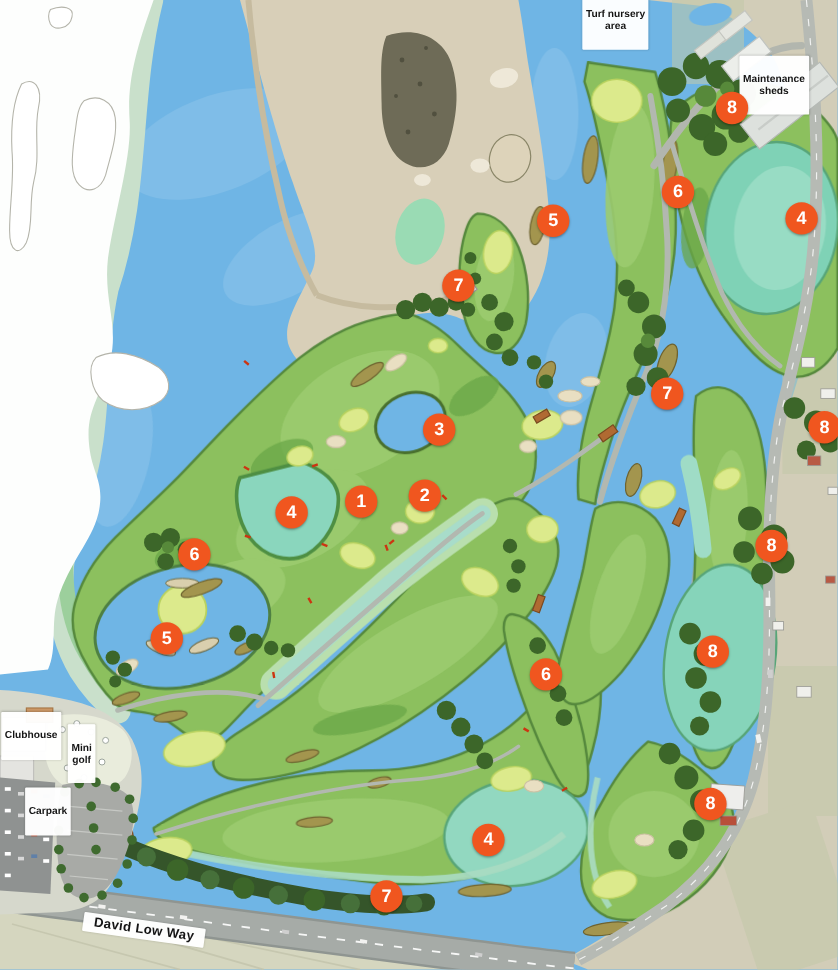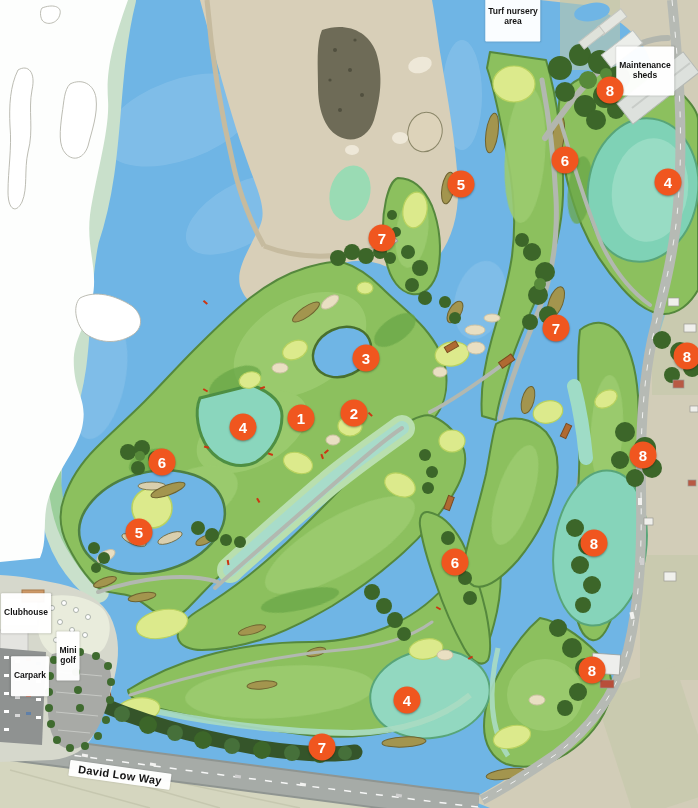--- a/index.html
+++ b/index.html
@@ -493,18 +493,18 @@
       <div class="marker" style="left: 594px; top: 543px; background: rgb(240, 86, 31); color: rgb(255, 255, 255);">8</div>
       <div class="marker" style="left: 592px; top: 670px; background: rgb(240, 86, 31); color: rgb(255, 255, 255);">8</div>
       <div class="marker" style="left: 455px; top: 562px; background: rgb(240, 86, 31); color: rgb(255, 255, 255);">6</div>
       <div class="marker" style="left: 407px; top: 700px; background: rgb(240, 86, 31); color: rgb(255, 255, 255);">4</div>
       <div class="marker" style="left: 322px; top: 747px; background: rgb(240, 86, 31); color: rgb(255, 255, 255);">7</div>
       <div class="map-label" style="left: 513px; top: 17px; transform: translate(-50%, -50%) rotate(0deg);">Turf nursery
 area</div>
       <div class="map-label" style="left: 645px; top: 71px; transform: translate(-50%, -50%) rotate(0deg); text-align: center;">Maintenance
 sheds</div>
       <div class="map-label" style="left: 26px; top: 613px; transform: translate(-50%, -50%) rotate(0deg); text-align: right;">Clubhouse</div>
-      <div class="map-label" style="left: 68px; top: 628px; transform: translate(-50%, -50%) rotate(0deg); margin-top: 28px;">Mini
+      <div class="map-label" style="left: 68px; top: 628px; transform: translate(-50%, -50%) rotate(0deg);">Mini
 golf</div>
-      <div class="map-label" style="left: 30px; top: 676px; transform: translate(-50%, -50%) rotate(0deg); text-align: right;">Carpark</div>
+      <div class="map-label" style="left: 40px; top: 676px; transform: translate(-50%, -50%) rotate(0deg); text-align: right;">Carpark</div>
       <div class="map-label large" style="left: 120px; top: 775px; transform: translate(-50%, -50%) rotate(8deg);">David Low Way</div>
     </div>
 </div>
 
 </body></html>

